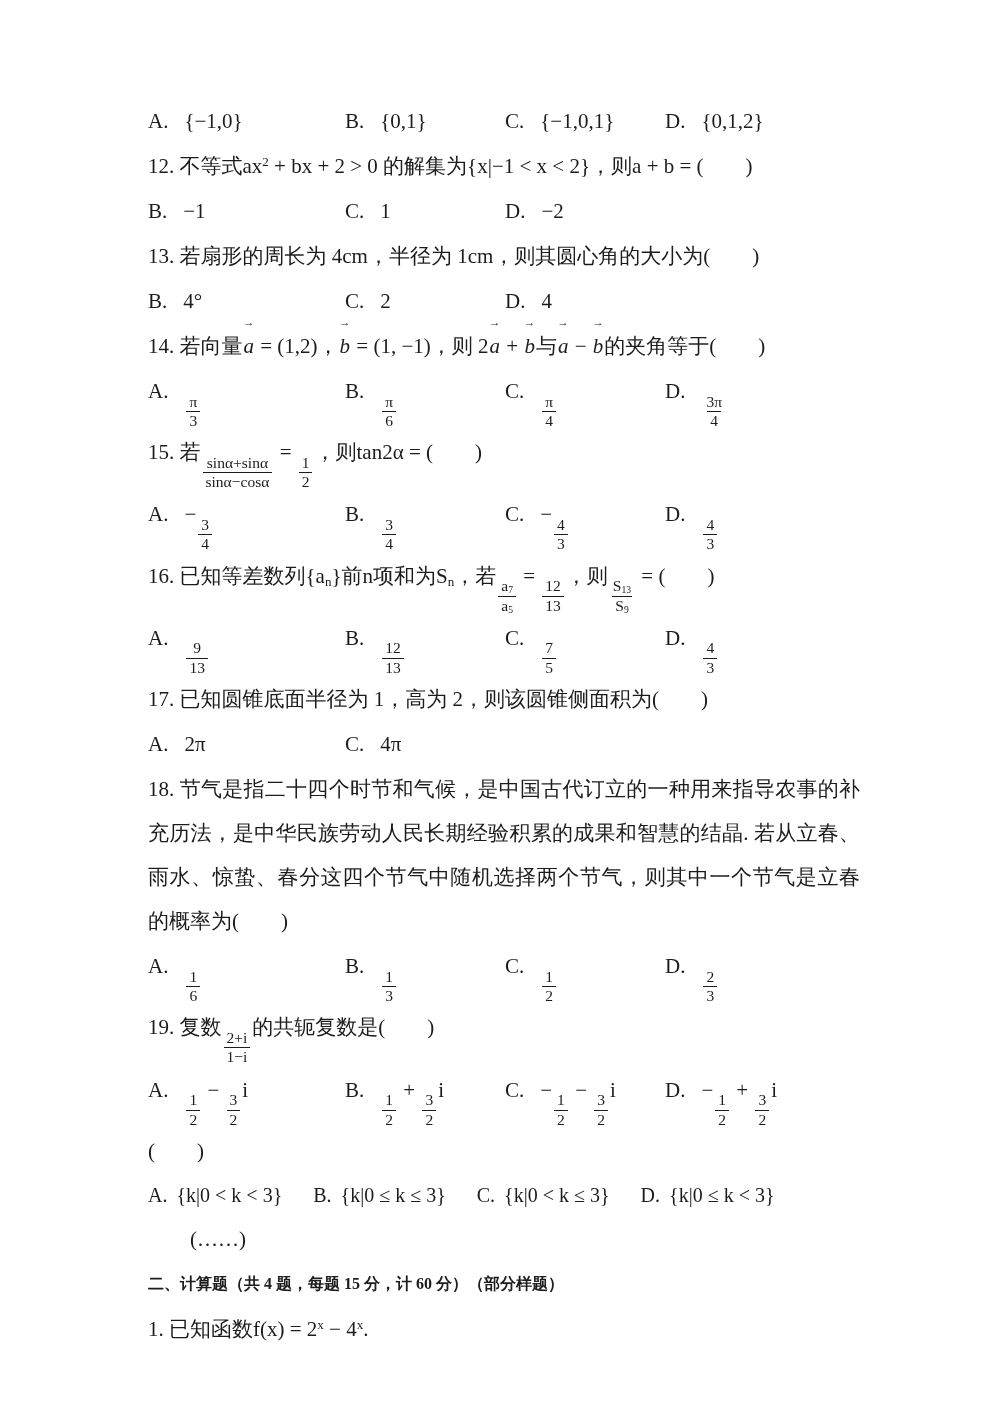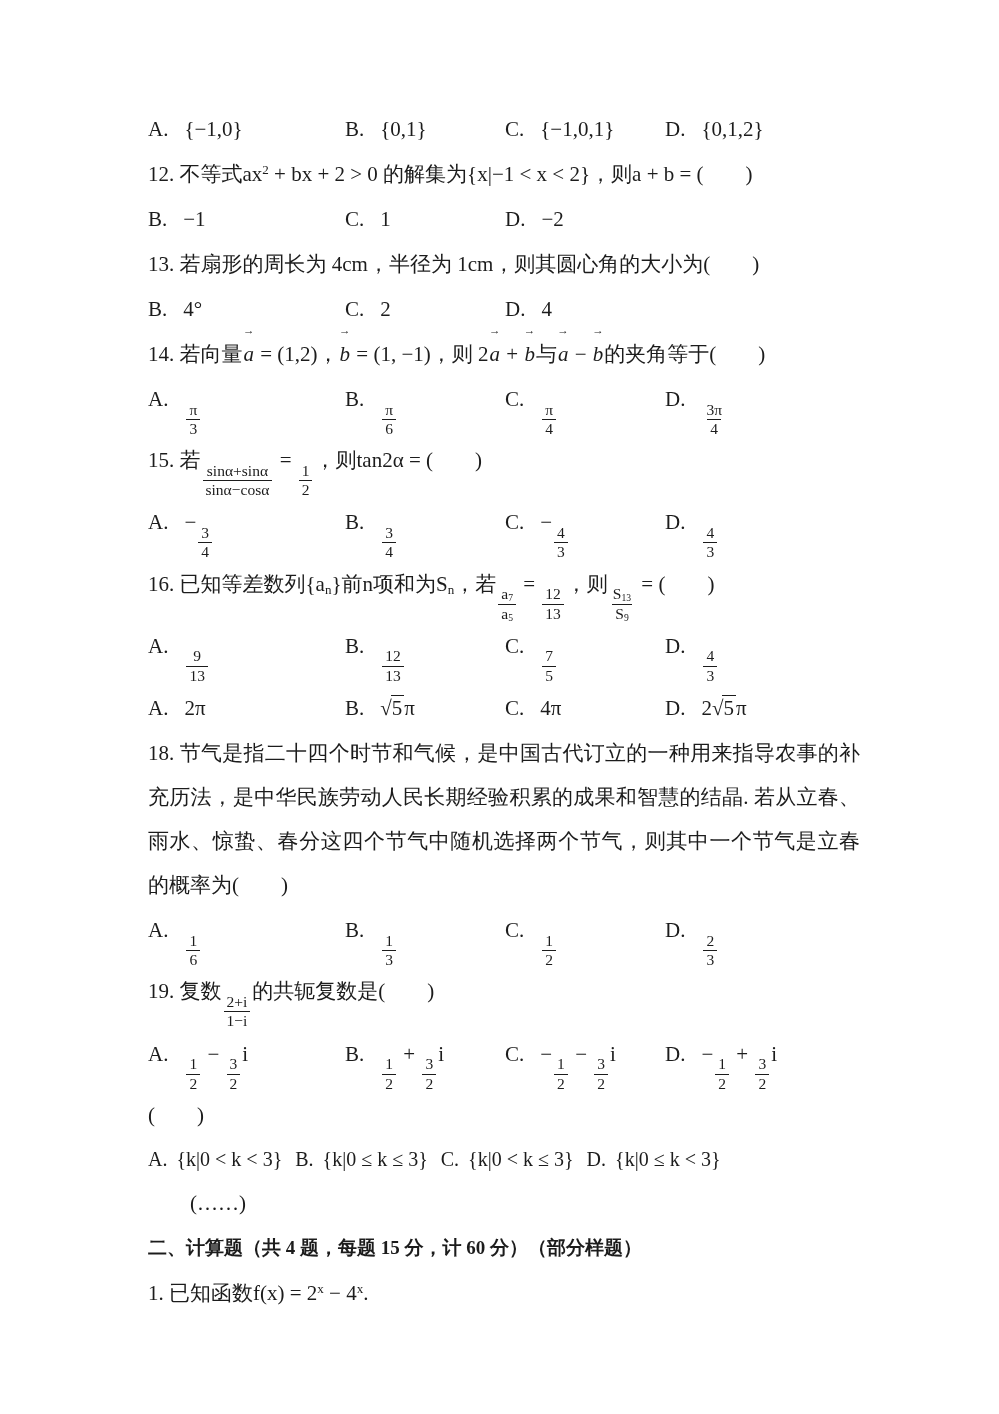--- a/index.html
+++ b/index.html
@@ -14,44 +14,44 @@
   .page {
     position: relative;
     width: 999px;
     height: 1414px;
     background: #ffffff;
     overflow: hidden;
   }
   .content {
     position: absolute;
     left: 148px;
-    top: 106px;
+    top: 98px;
     width: 712px;
   }
   .para {
     font-size: 21px;
     line-height: 44px;
     text-align: justify;
   }
   .para.indent { margin-left: 42px; }
   .section {
-    font-size: 19px;
+    font-size: 16px;
     line-height: 46px;
     font-weight: 700;
   }
   .opt-row {
     display: grid;
     grid-template-columns: 197px 160px 160px auto;
     font-size: 21px;
     line-height: 46px;
     align-items: baseline;
   }
   .opt-row-inline {
     display: flex;
-    gap: 13px;
+    gap: 31px;
     font-size: 20px;
     line-height: 44px;
     white-space: nowrap;
   }
   .opt { white-space: nowrap; }
   .opt-label {
     display: inline-block;
     margin-right: 16px;
   }
   .opt-row-inline .opt-label { margin-right: 9px; }
@@ -181,25 +181,24 @@
             </span></span></span>
         <span class="opt"><span class="opt-label">C.</span><span class="opt-value"><span class="frac">
               <span class="num">7</span>
               <span class="den">5</span>
             </span></span></span>
         <span class="opt"><span class="opt-label">D.</span><span class="opt-value"><span class="frac">
               <span class="num">4</span>
               <span class="den">3</span>
             </span></span></span>
       </div>
+      <div class="para">17. 已知圆锥底面半径为 1，高为 2，则该圆锥侧面积为(　　)</div>
       <div class="opt-row">
         <span class="opt"><span class="opt-label">A.</span><span class="opt-value">2<span class="it">π</span></span></span>
-        <span class="opt"><span class="opt-label">B.</span><span class="opt-value"><span class="sqrt"><span class="rad">√</span><span class="sqrt-arg">5</span></span><span class="it">π</span></span></span>
         <span class="opt"><span class="opt-label">C.</span><span class="opt-value">4<span class="it">π</span></span></span>
-        <span class="opt"><span class="opt-label">D.</span><span class="opt-value">2<span class="sqrt"><span class="rad">√</span><span class="sqrt-arg">5</span></span><span class="it">π</span></span></span>
       </div>
       <div class="para">18. 节气是指二十四个时节和气候，是中国古代订立的一种用来指导农事的补充历法，是中华民族劳动人民长期经验积累的成果和智慧的结晶. 若从立春、雨水、惊蛰、春分这四个节气中随机选择两个节气，则其中一个节气是立春的概率为(　　)</div>
       <div class="opt-row">
         <span class="opt"><span class="opt-label">A.</span><span class="opt-value"><span class="frac">
               <span class="num">1</span>
               <span class="den">6</span>
             </span></span></span>
         <span class="opt"><span class="opt-label">B.</span><span class="opt-value"><span class="frac">
               <span class="num">1</span>
               <span class="den">3</span>

